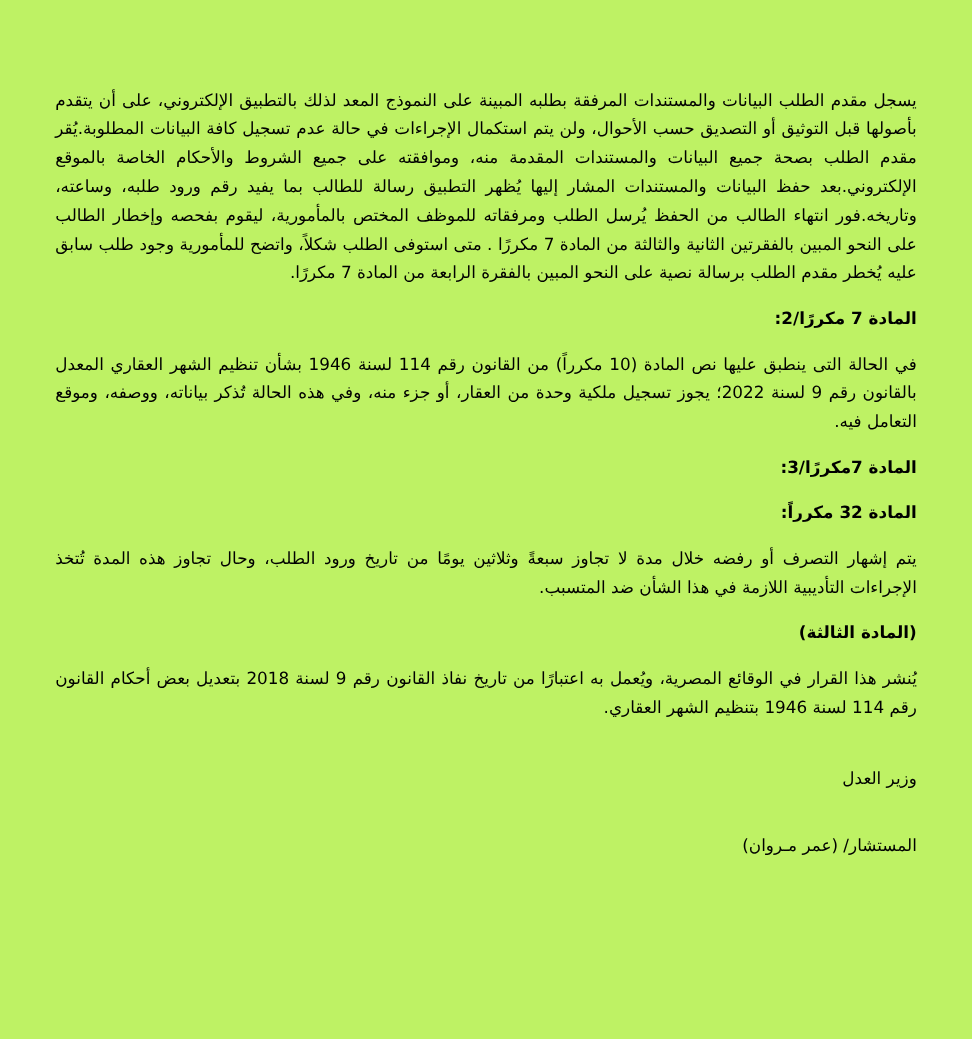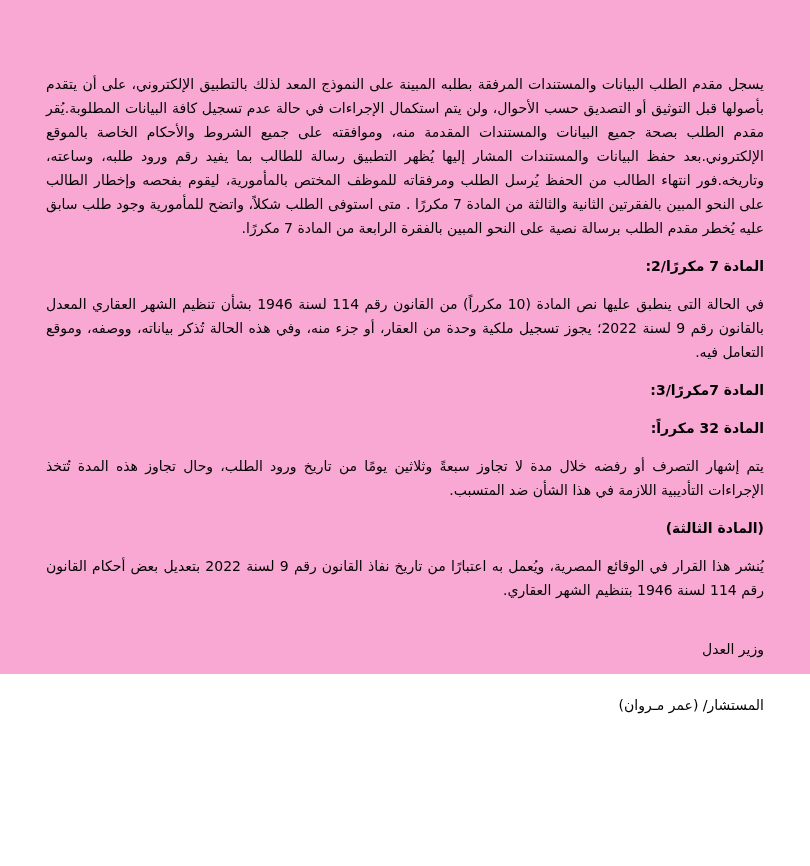--- a/index.html
+++ b/index.html
@@ -8,29 +8,29 @@
     background: #ffffff;
   }
   body {
     width: 810px;
     height: 866px;
     overflow: hidden;
   }
   .page {
     box-sizing: border-box;
     width: 810px;
-    height: 674px;
+    height: 866px;
     padding: 72px 46px 0 46px;
     direction: rtl;
     unicode-bidi: embed;
     font-family: "DejaVu Sans", sans-serif;
     font-size: 14px;
     line-height: 24px;
     color: #000000;
-    background: #f9a8d4;
+    background: #bef264;
   }
   .para {
     margin: 0 0 12px 0;
     text-align: justify;
   }
   .heading {
     margin: 14px 0 14px 0;
     text-align: right;
     font-weight: bold;
     font-size: 14px;
@@ -62,20 +62,20 @@
 
 
   <p class="heading">المادة 32 مكرراً:</p>
 
   <p class="para">يتم إشهار التصرف أو رفضه خلال مدة لا تجاوز سبعةً وثلاثين يومًا من تاريخ ورود الطلب، وحال تجاوز هذه المدة تُتخذ الإجراءات التأديبية اللازمة في هذا الشأن ضد المتسبب.</p>
 
   <p class="heading">(المادة الثالثة)</p>
 
 
 
-  <p class="para">يُنشر هذا القرار في الوقائع المصرية، ويُعمل به اعتبارًا من تاريخ نفاذ القانون رقم 9 لسنة 2022 بتعديل بعض أحكام القانون رقم 114 لسنة 1946 بتنظيم الشهر العقاري.</p>
+  <p class="para">يُنشر هذا القرار في الوقائع المصرية، ويُعمل به اعتبارًا من تاريخ نفاذ القانون رقم 9 لسنة 2018 بتعديل بعض أحكام القانون رقم 114 لسنة 1946 بتنظيم الشهر العقاري.</p>
 
   <div class="signature">
     <p class="sig-title">وزير العدل</p>
     <p class="sig-name">المستشار/ (عمر مـروان)</p>
   </div>
 
 </div>
 
 </body></html>

